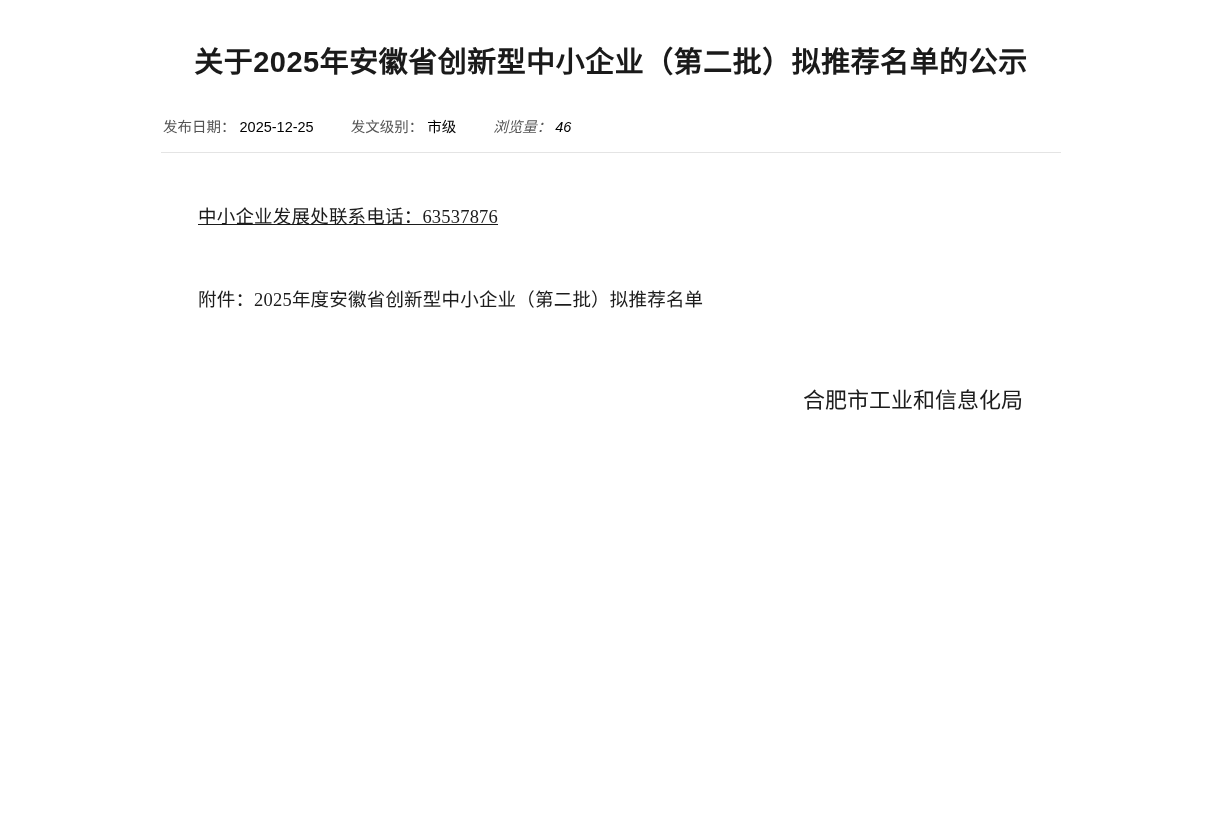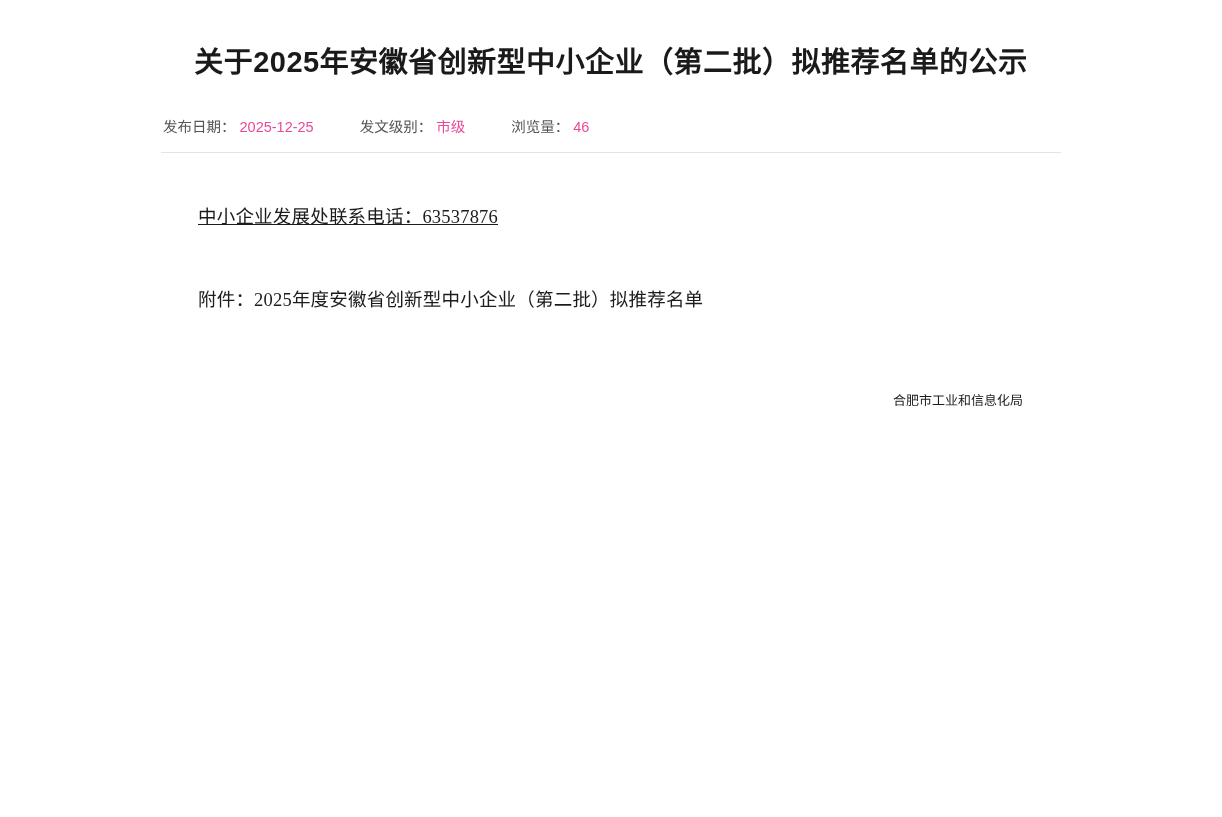--- a/index.html
+++ b/index.html
@@ -41,37 +41,38 @@
     margin-top: 32px;
     border-bottom: 1px solid #e4e4e4;
     padding-bottom: 14px;
   }
   .meta {
     font-size: 14.5px;
     color: #555555;
     line-height: 22px;
     display: flex;
     align-items: center;
-    gap: 16px;
+    gap: 7px;
     white-space: nowrap;
     padding-left: 2px;
   }
   .meta .item {
     margin-right: 30px;
     display: inline-flex;
     align-items: baseline;
   }
   .meta .item:last-child {
     margin-right: 12px;
+    font-style: italic;
   }
   .meta .label {
     color: #555555;
   }
   .meta .value {
-    color: #ec4899;
+    color: #000000;
     margin-left: 4px;
   }
   .body-text {
     margin-top: 44px;
     font-family: "Liberation Serif", serif;
     font-size: 18.5px;
     line-height: 41px;
     color: #1c1c1c;
     text-align: justify;
     letter-spacing: 0.2px;
@@ -86,21 +87,21 @@
   }
   .phones {
     margin-top: 6px;
   }
   .attachment {
     margin-top: 42px;
   }
   .signature {
     margin-top: 60px;
     font-family: "Liberation Serif", serif;
-    font-size: 13px;
+    font-size: 22px;
     line-height: 40px;
     color: #1c1c1c;
     text-align: right;
     padding-right: 38px;
   }
   .signature div {
     white-space: nowrap;
   }
 </style>
 </head>

